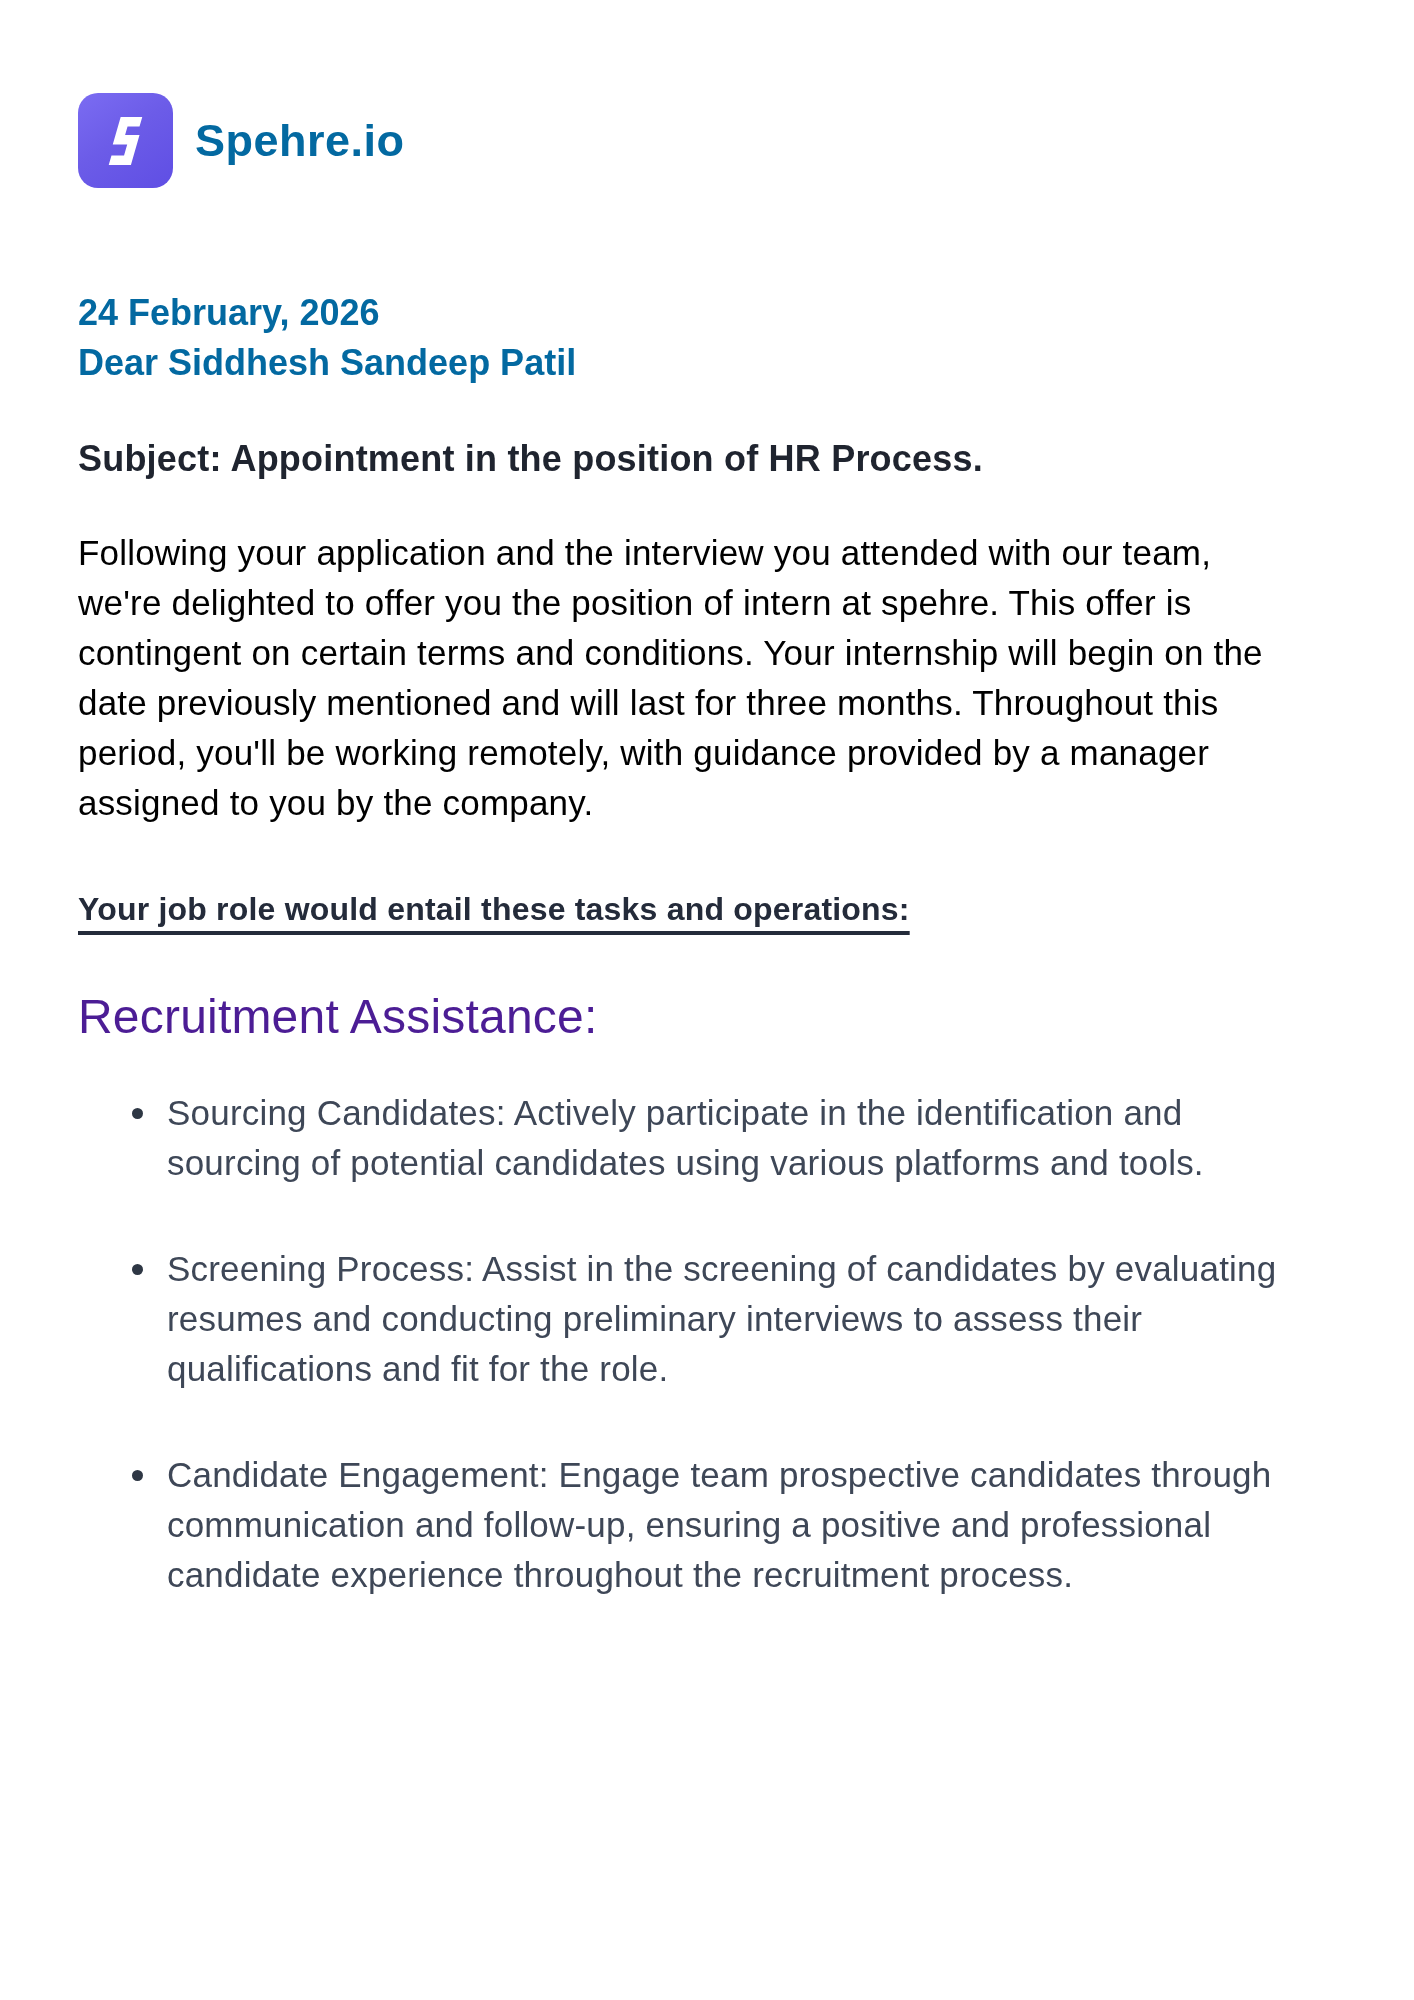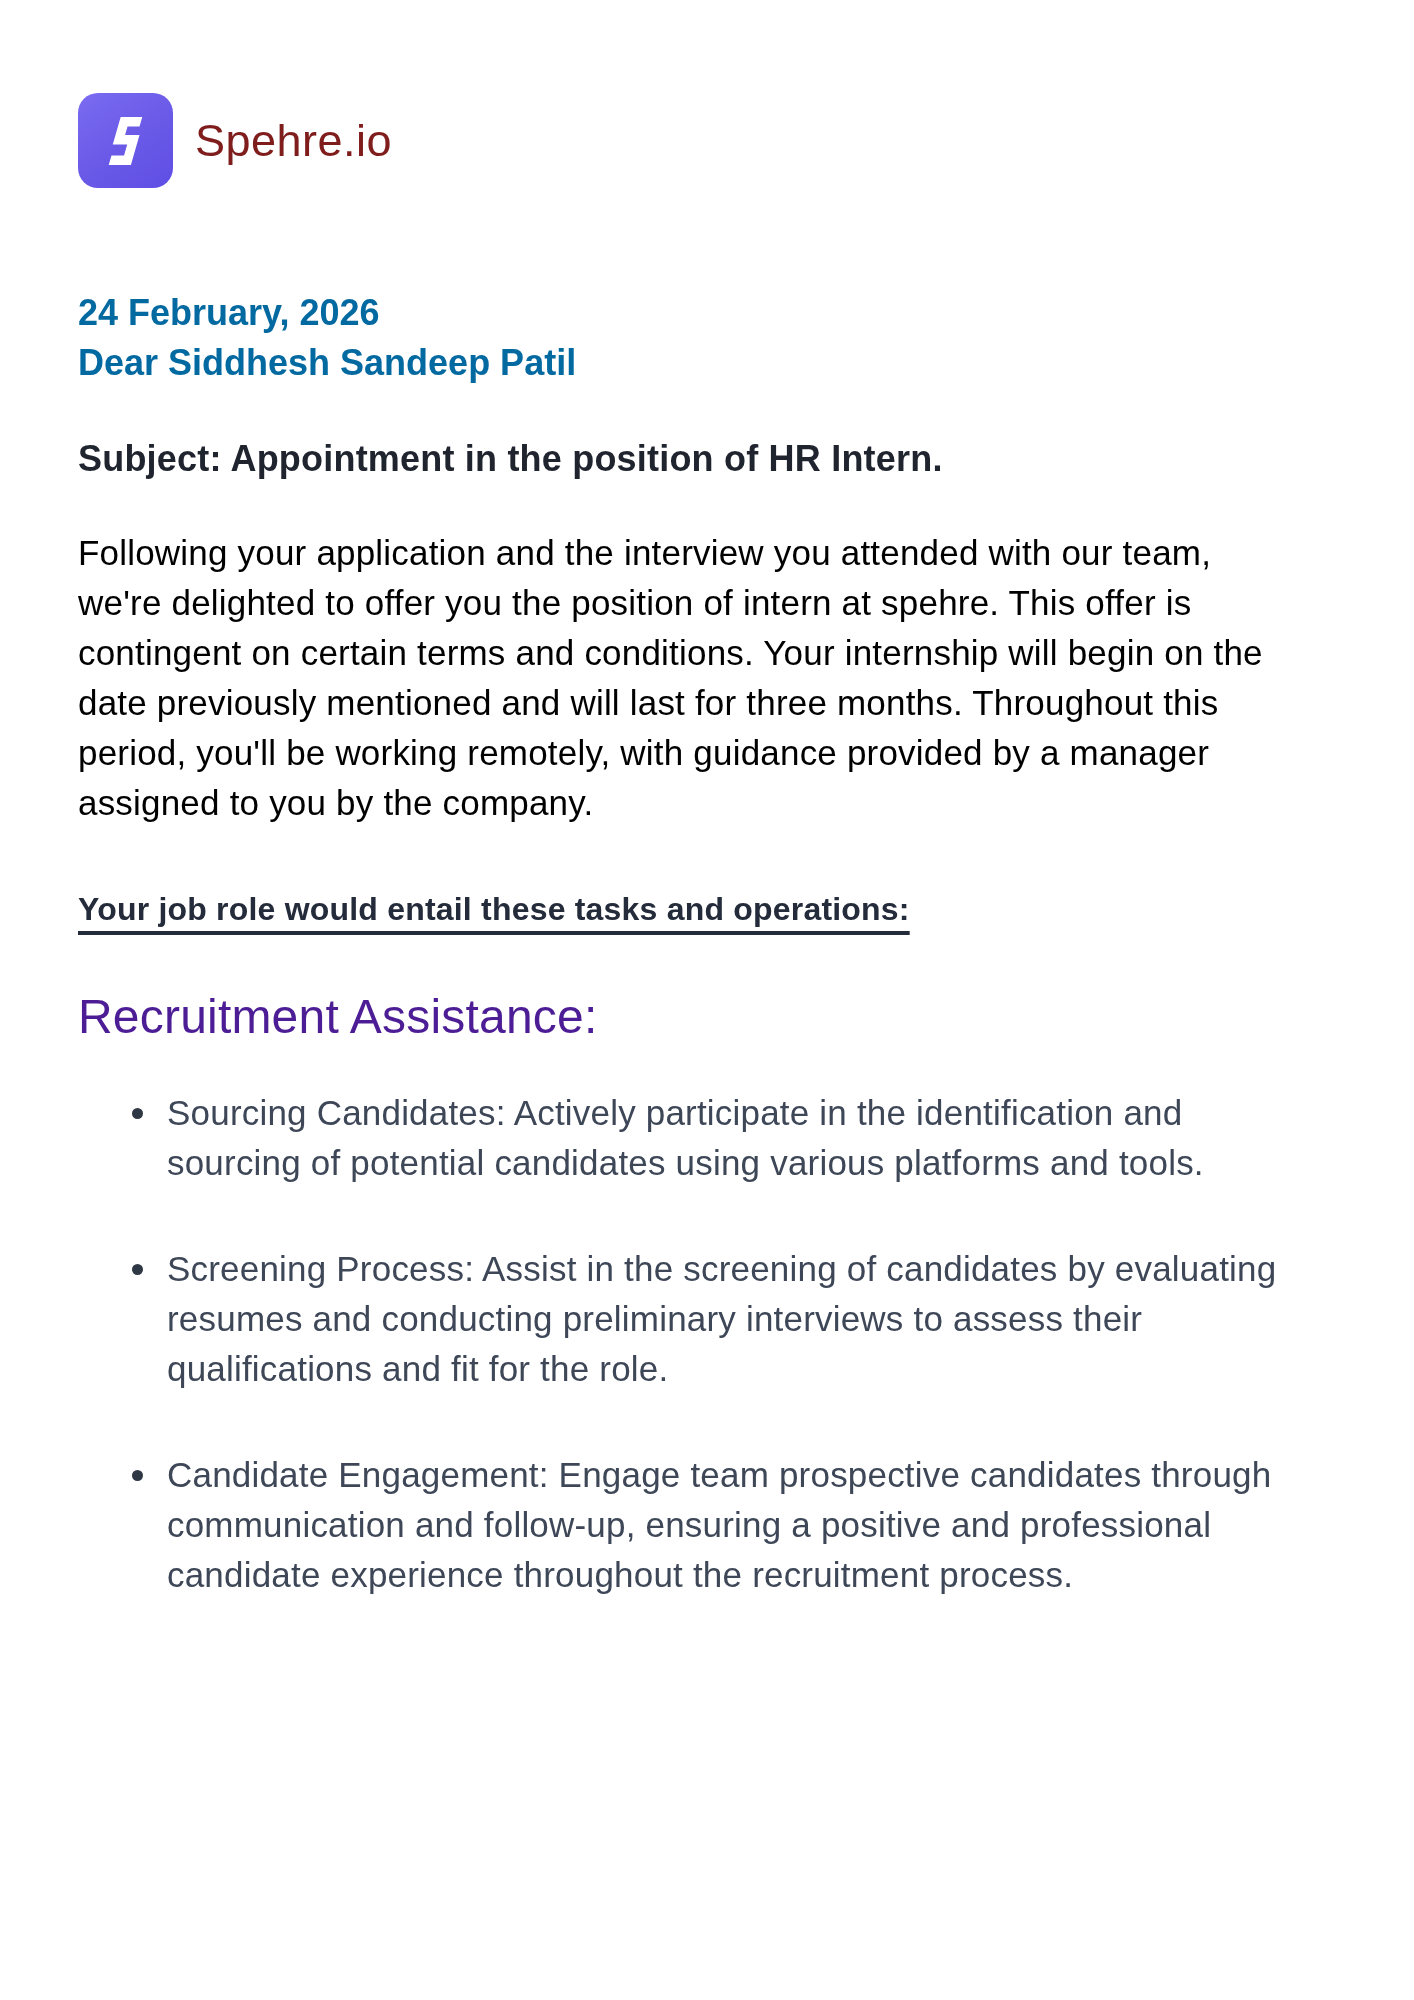--- a/index.html
+++ b/index.html
@@ -32,22 +32,22 @@
     border-radius: 20px;
     background: linear-gradient(145deg, #7b6cf2 0%, #6c5ce8 45%, #5f4ee4 100%);
     display: flex;
     align-items: center;
     justify-content: center;
     flex: 0 0 auto;
   }
   .logo-box svg { display: block; }
   .brand-name {
     font-size: 45px;
-    font-weight: 400;
-    color: #7f1d1d;
+    font-weight: 700;
+    color: #0369a1;
     letter-spacing: 0.5px;
   }
 
   
   .letter {
     max-width: 1245px;
   }
   .date-block {
     font-size: 36px;
     font-weight: 700;
@@ -136,21 +136,21 @@
     <div class="brand-name">Spehre.io</div>
   </div>
 
   <div class="letter">
 
     <div class="date-block">
       <div>24 February, 2026</div>
       <div>Dear Siddhesh Sandeep Patil</div>
     </div>
 
-    <div class="subject">Subject: Appointment in the position of HR Intern.</div>
+    <div class="subject">Subject: Appointment in the position of HR Process.</div>
 
     <p class="para">Following your application and the interview you attended with our team, we're delighted to offer you the position of intern at spehre. This offer is contingent on certain terms and conditions. Your internship will begin on the date previously mentioned and will last for three months. Throughout this period, you'll be working remotely, with guidance provided by a manager assigned to you by the company.</p>
 
     <div class="tasks-heading">Your job role would entail these tasks and operations:</div>
 
     <div class="section-title">Recruitment Assistance:</div>
 
     <ul class="bullets">
       <li>Sourcing Candidates: Actively participate in the identification and sourcing of potential candidates using various platforms and tools.</li>
       <li>Screening Process: Assist in the screening of candidates by evaluating resumes and conducting preliminary interviews to assess their qualifications and fit for the role.</li>

